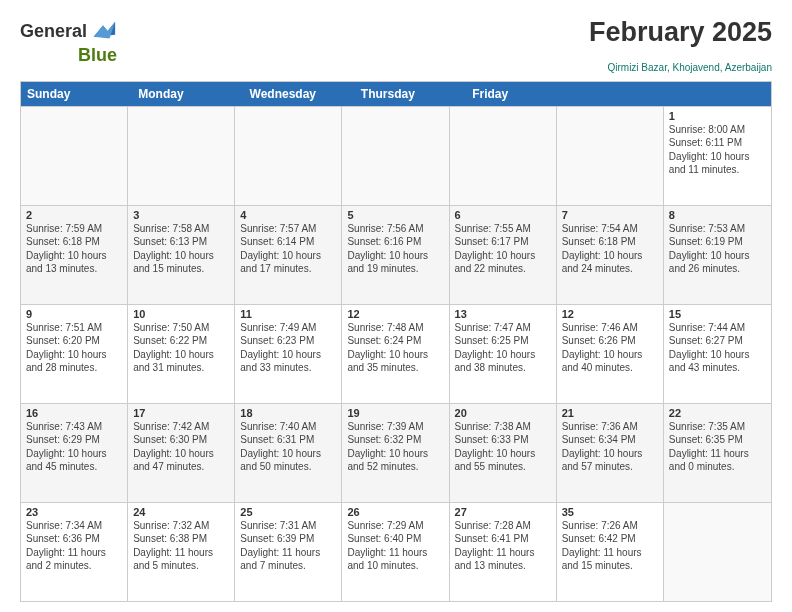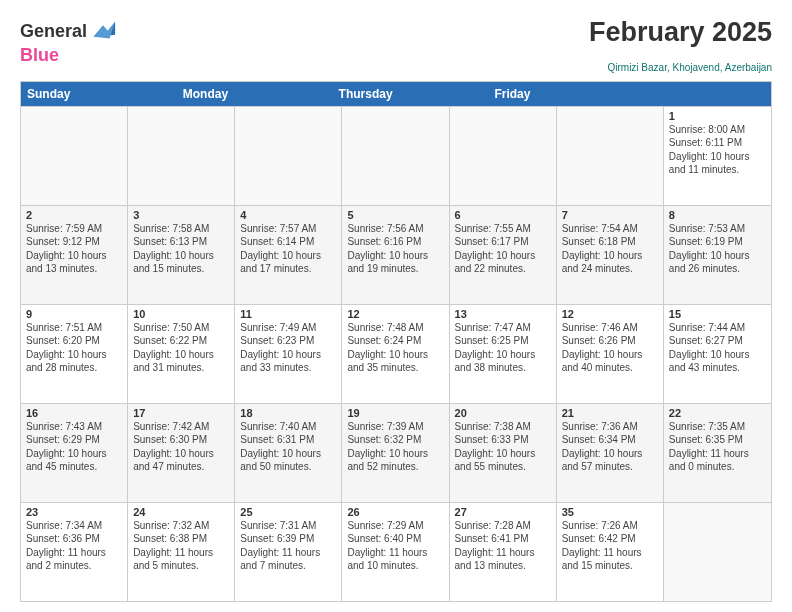--- a/index.html
+++ b/index.html
@@ -27,21 +27,21 @@
       display: flex;
       align-items: center;
       gap: 0px;
     }
     .logo-text {
       font-size: 18px;
       font-weight: bold;
       line-height: 1.1;
     }
     .logo-general { color: #333; }
-    .logo-blue { color: #ec4899; }
+    .logo-blue { color: #4d7c0f; text-align: right; }
     .logo-icon {
       width: 28px;
       height: 28px;
       margin-left: 2px;
     }
     .title-area {
       text-align: right;
     }
     .month-title {
       font-size: 27px;
@@ -55,21 +55,21 @@
       margin-top: 14px;
     }
     .calendar {
       flex: 1;
       display: flex;
       flex-direction: column;
       border: 1px solid #ccc;
     }
     .cal-header {
       display: grid;
-      grid-template-columns: repeat(5, 1fr);
+      grid-template-columns: repeat(7, 1fr);
       background: #2a6eb5;
       gap: 29px;
     }
     .cal-header-cell {
       color: #fff;
       font-size: 12px;
       font-weight: bold;
       padding: 5px 6px;
       text-align: left;
     }
@@ -134,20 +134,21 @@
     <div class="title-area">
       <div class="month-title">February 2025</div>
       <div class="location">Qirmizi Bazar, Khojavend, Azerbaijan</div>
     </div>
   </div>
 
   <div class="calendar">
     <div class="cal-header">
     <div class="cal-header-cell">Sunday</div>
         <div class="cal-header-cell">Monday</div>
+        <div class="cal-header-cell">Wednesday</div>
         <div class="cal-header-cell">Thursday</div>
         <div class="cal-header-cell">Friday</div>
       </div>
     <div class="cal-body">
     <div class="cal-row">
           <div class="cal-cell empty"></div>
           <div class="cal-cell empty"></div>
           <div class="cal-cell empty"></div>
           <div class="cal-cell empty"></div>
           <div class="cal-cell empty"></div>
@@ -157,21 +158,21 @@
             <div class="day-info" style="white-space: pre-line;">Sunrise: 8:00 AM
 Sunset: 6:11 PM
 Daylight: 10 hours
 and 11 minutes.</div>
           </div>
         </div>
         <div class="cal-row">
           <div class="cal-cell">
             <span class="day-num">2</span>
             <div class="day-info" style="white-space: pre-line;">Sunrise: 7:59 AM
-Sunset: 9:12 PM
+Sunset: 6:18 PM
 Daylight: 10 hours
 and 13 minutes.</div>
           </div>
           <div class="cal-cell">
             <span class="day-num">3</span>
             <div class="day-info" style="white-space: pre-line;">Sunrise: 7:58 AM
 Sunset: 6:13 PM
 Daylight: 10 hours
 and 15 minutes.</div>
           </div>

